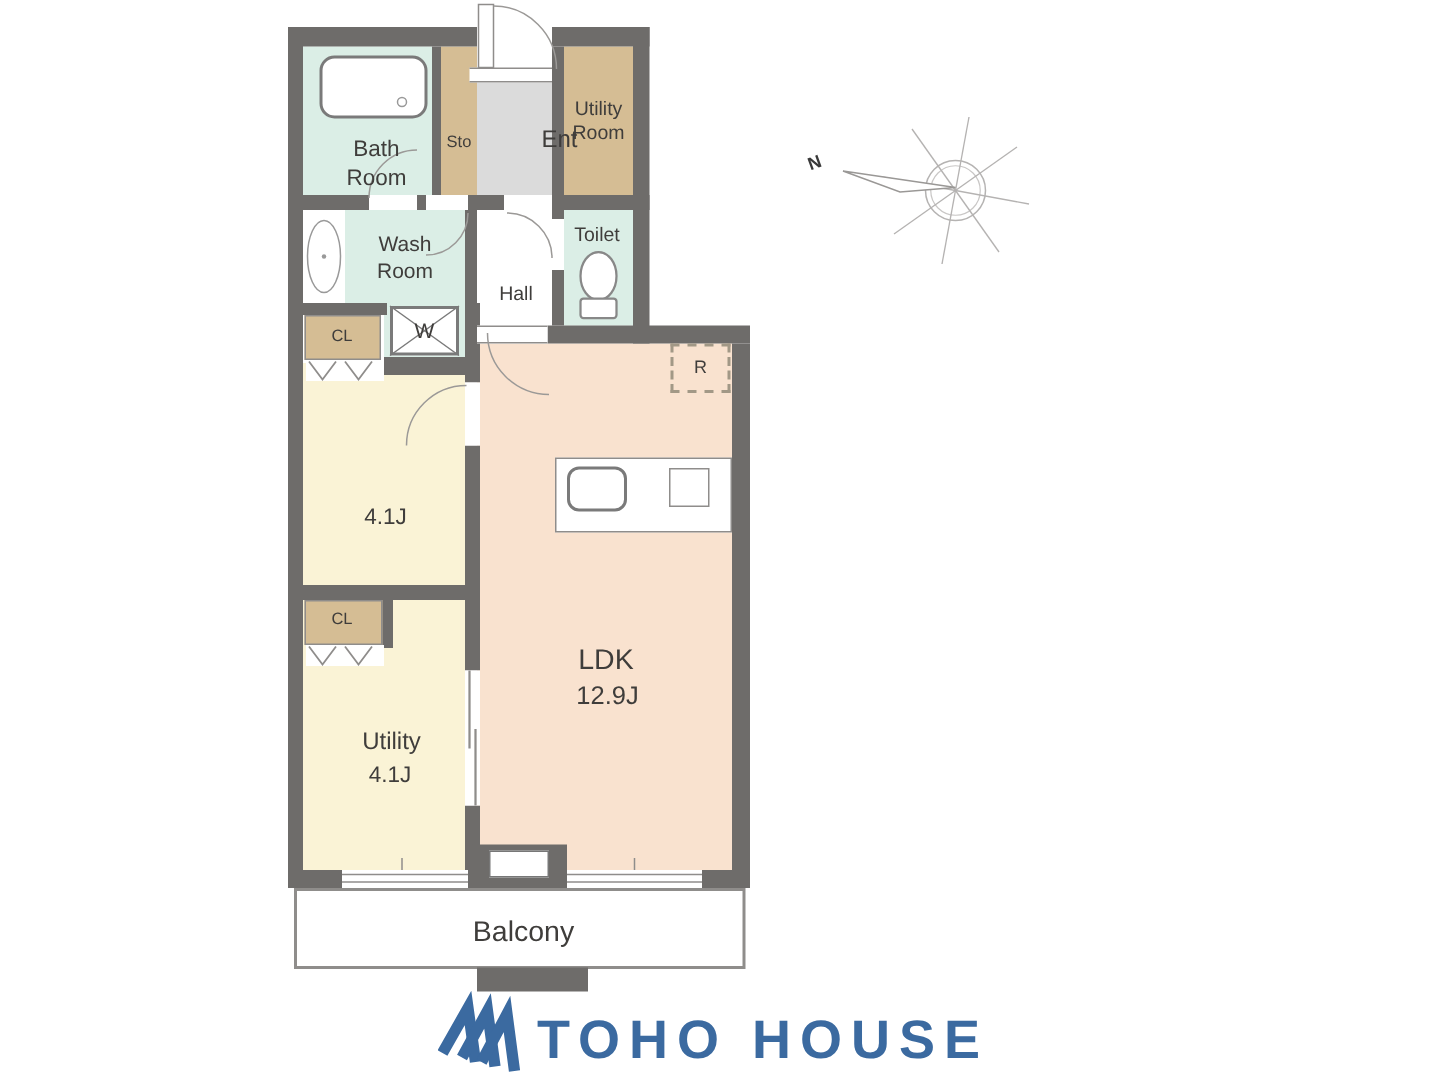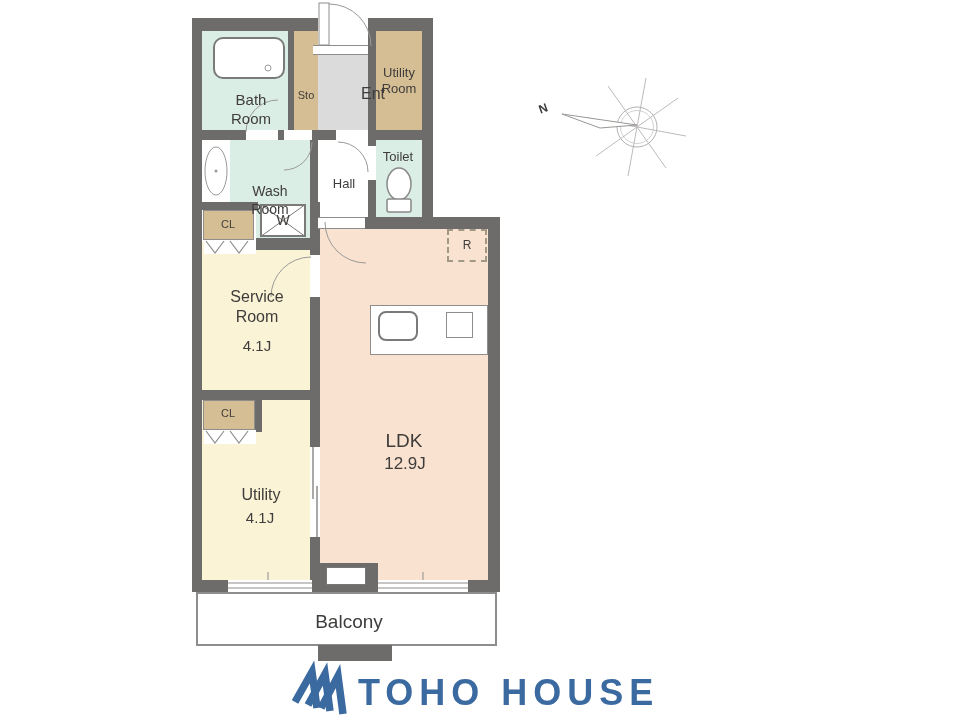--- a/index.html
+++ b/index.html
@@ -149,26 +149,25 @@
       </g>
       <path d="M562,114 L637,125 L600,128 Z" fill="#ffffff" stroke="#9a9896" stroke-width="1"></path>
       <text x="538" y="112" font-size="12" font-weight="bold" fill="#3a3a3a" transform="rotate(-20 544 106)" font-family="Liberation Sans, sans-serif">N</text>
     </g>
   </svg>
 
   <div class="lbl" style="left:251px;top:110px;width:64px;font-size:15px;">Bath Room</div>
   <div class="lbl nowrap" style="left:306px;top:96px;font-size:11px;">Sto</div>
   <div class="lbl nowrap" style="left:343px;top:94px;font-size:16px;margin-left:30px;">Ent</div>
   <div class="lbl" style="left:399px;top:81px;width:54px;font-size:13px;">Utility Room</div>
-  <div class="lbl" style="left:270px;top:172px;width:58px;font-size:14px;margin-top:28px;">Wash Room</div>
-  <div class="lbl nowrap" style="left:344px;top:184px;font-size:13px;">Hall</div>
+  <div class="lbl" style="left:270px;top:172px;width:58px;font-size:14px;">Wash Room</div>
+  <div class="lbl nowrap" style="left:344px;top:196px;font-size:13px;">Hall</div>
   <div class="lbl nowrap" style="left:398px;top:157px;font-size:13px;">Toilet</div>
   <div class="lbl nowrap" style="left:228px;top:225px;font-size:11px;">CL</div>
   <div class="lbl nowrap" style="left:283px;top:221px;font-size:14px;">W</div>
-  <div class="lbl" style="left:257px;top:307px;width:80px;font-size:16px;">Service Room</div>
   <div class="lbl nowrap" style="left:257px;top:346px;font-size:15px;">4.1J</div>
   <div class="lbl nowrap" style="left:467px;top:245px;font-size:12px;">R</div>
   <div class="lbl nowrap" style="left:404px;top:441px;font-size:19px;">LDK</div>
   <div class="lbl nowrap" style="left:405px;top:464px;font-size:17px;">12.9J</div>
   <div class="lbl nowrap" style="left:261px;top:495px;font-size:16px;">Utility</div>
   <div class="lbl nowrap" style="left:260px;top:518px;font-size:15px;">4.1J</div>
   <div class="lbl nowrap" style="left:228px;top:414px;font-size:11px;">CL</div>
   <div class="lbl nowrap" style="left:349px;top:622px;font-size:19px;">Balcony</div>
 
 

